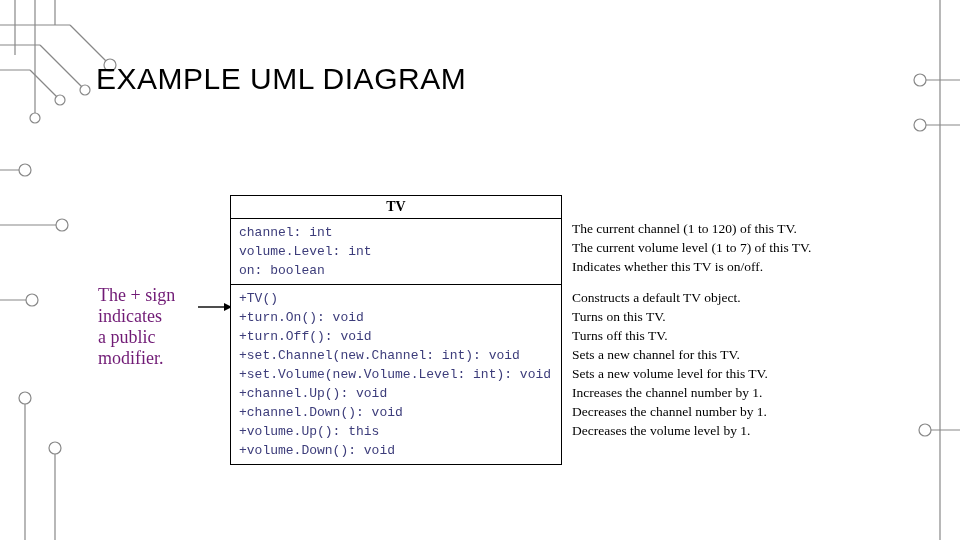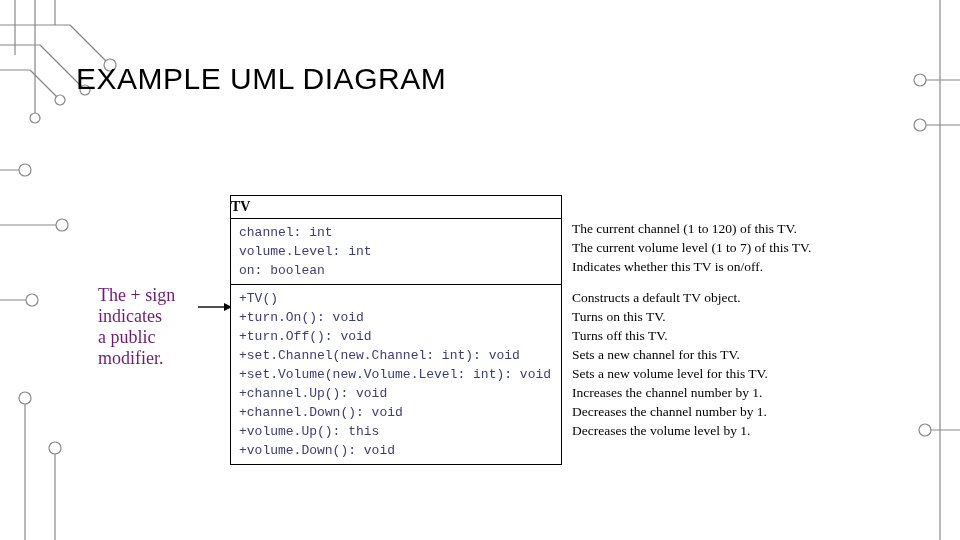--- a/index.html
+++ b/index.html
@@ -11,40 +11,40 @@
     font-family: Arial, Helvetica, sans-serif;
     overflow: hidden;
     position: relative;
   }
   
   .deco { position:absolute; pointer-events:none; }
   .deco line { stroke:#888; stroke-width:1.2; }
   .deco circle { fill:#fff; stroke:#888; stroke-width:1.2; }
 
   
-  .title-block { position:absolute; left:76px; top:62px; }
+  .title-block { position:absolute; left:96px; top:62px; }
   .title      { font-size:30px; letter-spacing:.5px; color:#000; }
   .subtitle   { font-size:20px; color:#000; margin-top:2px; }
 
   
   .uml-area {
     position:absolute; left:230px; top:195px;
     display:flex; flex-direction:row; align-items:flex-start;
   }
   .uml-box {
     border:1px solid #000;
     width:330px;
     font-family:"Courier New", monospace;
     font-size:13px;
     color:#3c3c7a;
     background:#fff;
   }
   .uml-name {
     border-bottom:1px solid #000;
-    text-align:left;
+    text-align:center;
     font-family:"Times New Roman", serif;
     font-weight:bold;
     color:#000;
     padding:3px 0;
     font-size:14px;
   }
   .uml-section { border-bottom:1px solid #000; padding:4px 8px; }
   .uml-section:last-child { border-bottom:none; }
   .uml-row { line-height:19px; white-space:pre; }
 

